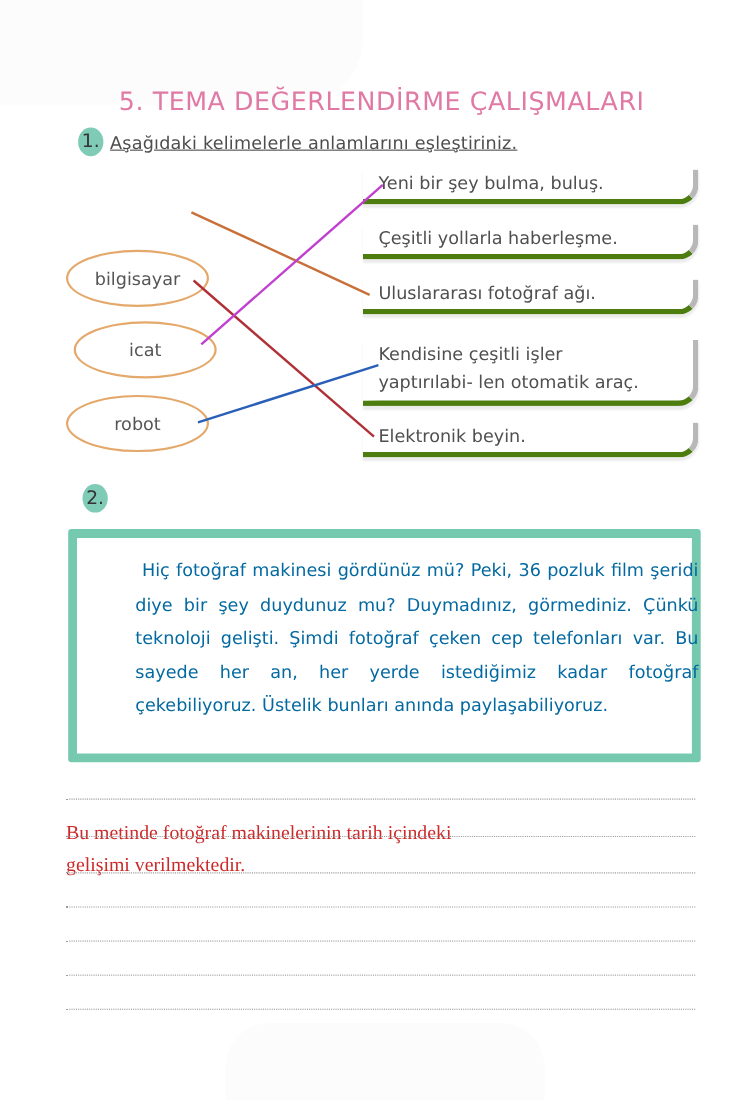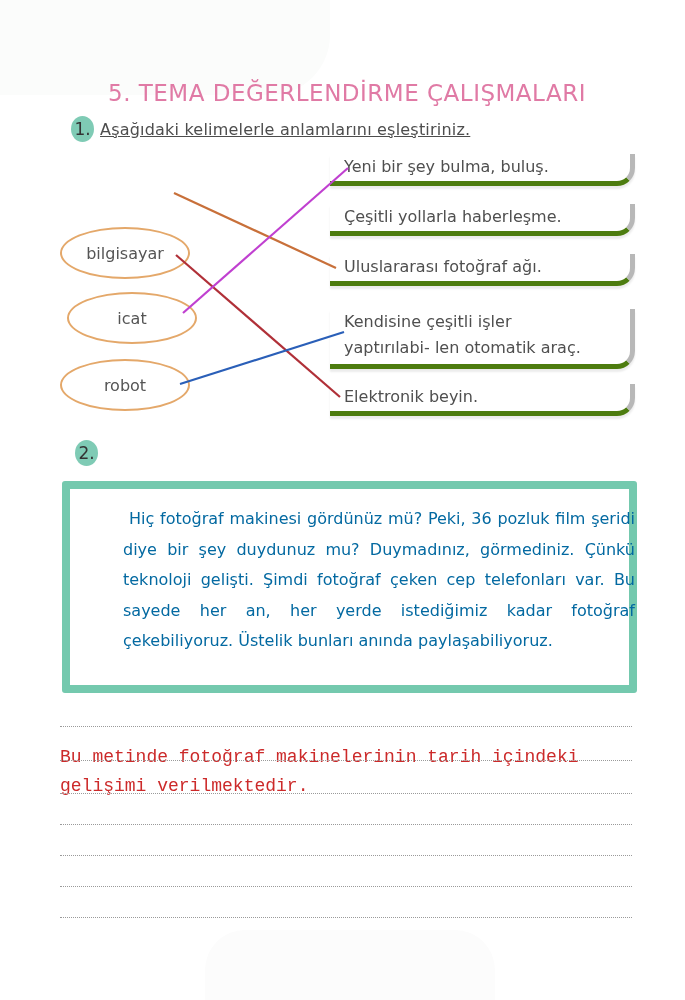--- a/index.html
+++ b/index.html
@@ -67,21 +67,21 @@
       font-size: 16px; line-height: 30.5px; color: #0369a1;
       text-align: justify; text-indent: 6px; margin-left: 23px;
     }
 
     .dot-line {
       position: absolute; left: 60px; width: 572px; height: 0;
       border-top: 1.5px dotted #9a9a9a;
     }
     .answer {
       position: absolute; left: 60px; width: 520px;
-      font-family: Liberation Mono, monospace;
+      font-family: Liberation Serif, serif;
       font-size: 18px; color: #cc2a2a; line-height: 29px;
     }
   </style>
 </head>
 <body>
 
 <div class="page">
   <div class="faint-blob-top"></div>
   <div class="faint-blob-bottom"></div>
 

